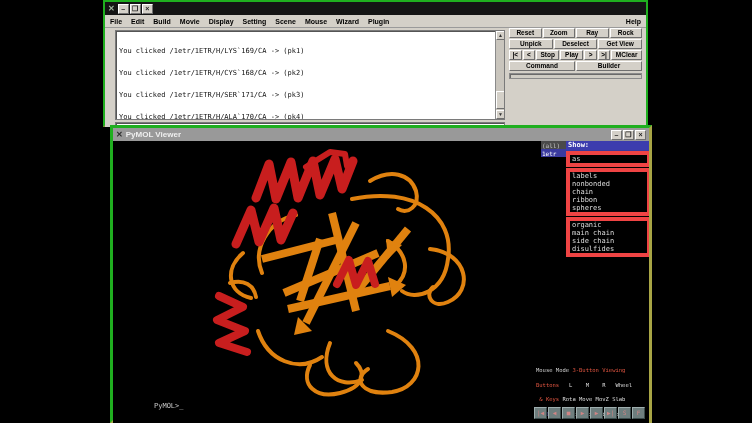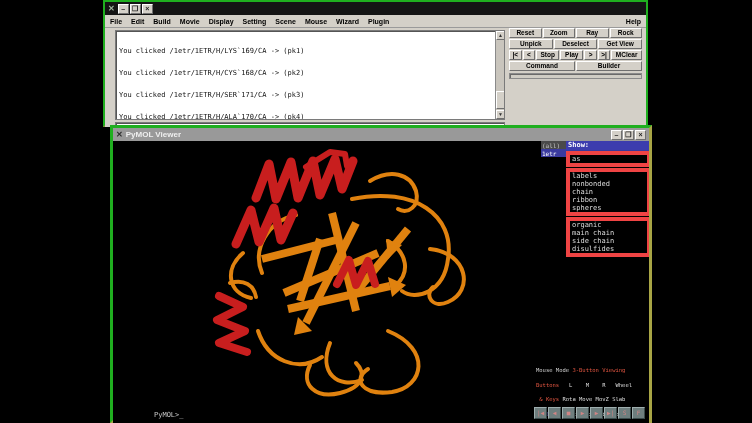--- a/index.html
+++ b/index.html
@@ -89,21 +89,21 @@
                  font:5.5px/4.9px "DejaVu Sans Mono",monospace; white-space:pre; color:#ddd; }
   .m-line { height:4.9px; overflow:hidden; }
   .lab-gray { color:#cfcfcf; } .lab-red { color:#e05540; } .lab-blue { color:#8080ff; } .val-red { color:#e05540; } .val-white { color:#ddd; }
 
   
   .vcr { position:absolute; left:421px; top:266px; display:flex; gap:1px; }
   .vcr-btn { width:13px; height:12px; background:#6e7e7e; border:1px solid;
              border-color:#9fafaf #3a4a4a #3a4a4a #9fafaf; color:#d08585;
              font:6px/10px "DejaVu Sans Mono",monospace; text-align:center; overflow:hidden; }
 
-  .prompt { position:absolute; left:5px; bottom:5px; color:#c8c8c8;
+  .prompt { position:absolute; left:5px; bottom:14px; color:#c8c8c8;
             font:7px "DejaVu Sans Mono",monospace;padding-left:36px; }
 </style>
 </head>
 <body>
 
 <div class="screen">
 
   <div class="win gui-win">
     <div class="titlebar gui-title">
       <span class="wm-icon">✕</span>

